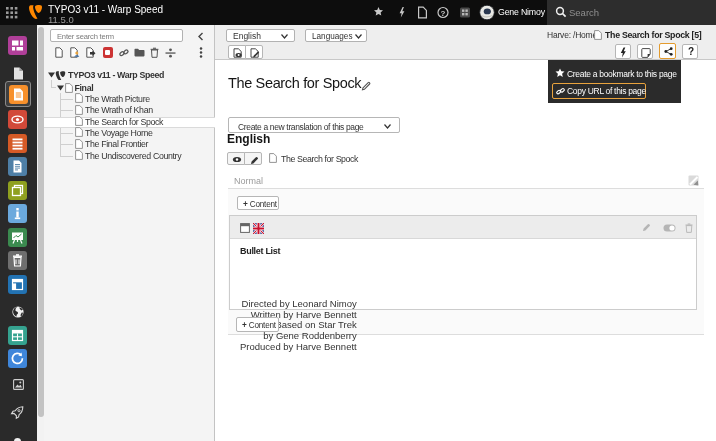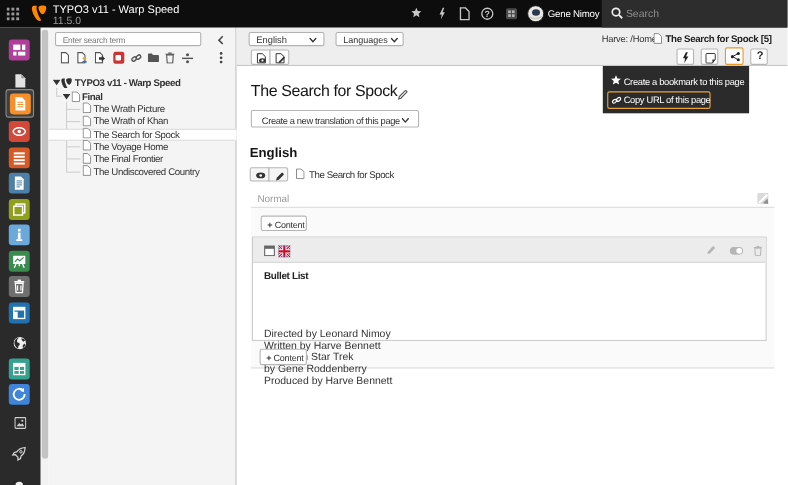--- a/index.html
+++ b/index.html
@@ -36,21 +36,21 @@
 .select { position:absolute; background:#fff; border:1px solid #b2b2b2; border-radius:2px; height:13px; font-size:8.5px; color:#333; }
 .btn { position:absolute; background:#fff; border:1px solid #b6b6b6; border-radius:2px; }
 
 
 #content { left:216px; top:61px; width:500px; height:380px; background:#fff; }
 
 
 #ddown { left:548px; top:60px; width:133px; height:43px; background:#2b2b2b; z-index:50; }
 #ddown .it { position:absolute; color:#fff; font-size:8.5px; letter-spacing:-0.3px; white-space:nowrap;text-align:center; }
 
-.ce-panel { position:absolute; border:1px solid #ccc; background:#fff; }
+.ce-panel { position:absolute; border:1px solid #ccc; background:#fff;text-align:right; }
 </style>
 </head>
 <body>
 <div id="app">
 
   <div class="abs" id="modbar">
 
     <div class="mico" style="top:11px;background:#b03f99">
       <svg width="19" height="19" viewBox="0 0 19 19">
           <g fill="#fff">
@@ -361,21 +361,21 @@
     <div class="btn" style="left:467px;top:19px;width:16px;height:15px;">
       <span class="abs" style="left:5px;top:1px;font-size:10px;color:#222;font-weight:bold;">?</span>
     </div>
   </div>
 
   <div class="abs" id="content">
     <span class="abs" style="left:12px;top:14px;font-size:14.5px;letter-spacing:-0.35px;color:#151515;">The Search for Spock</span>
     <svg class="abs" style="left:145px;top:20px" width="10" height="10" viewBox="0 0 10 10">
       <path fill="none" stroke="#555" stroke-width="1.1" d="M2 6.9 L7.2 1.6 Q7.8 1 8.4 1.6 L8.6 1.8 Q9.2 2.4 8.6 3 L3.4 8.3 L1.5 8.8 Z"></path>
     </svg>
-    <div class="btn" style="left:12px;top:39px;width:153px;height:16px;">
+    <div class="btn" style="left:12px;top:56px;width:172px;height:16px;">
       <span class="abs" style="left:9px;top:3.5px;font-size:8.5px;letter-spacing:-0.35px;color:#333;">Create a new translation of this page</span>
       <svg class="abs" style="right:8px;top:5.5px" width="7" height="5" viewBox="0 0 7 5">
           <path d="M0.5 0.5 L3.5 4 L6.5 0.5" fill="none" stroke="#333" stroke-width="1.2"></path>
         </svg>
     </div>
     <span class="abs" style="left:11px;top:71px;font-size:12px;color:#151515;font-weight:bold;">English</span>
     <div class="btn" style="left:11px;top:91px;width:18px;height:13px;border-radius:2px 0 0 2px;background:#f5f5f5;">
       <svg class="abs" style="left:4px;top:3px" width="10" height="7" viewBox="0 0 10 7">
         <ellipse cx="5" cy="3.5" rx="4.1" ry="2.6" fill="#333"></ellipse>
           <circle cx="5" cy="3.5" r="1.2" fill="#fff"></circle>

